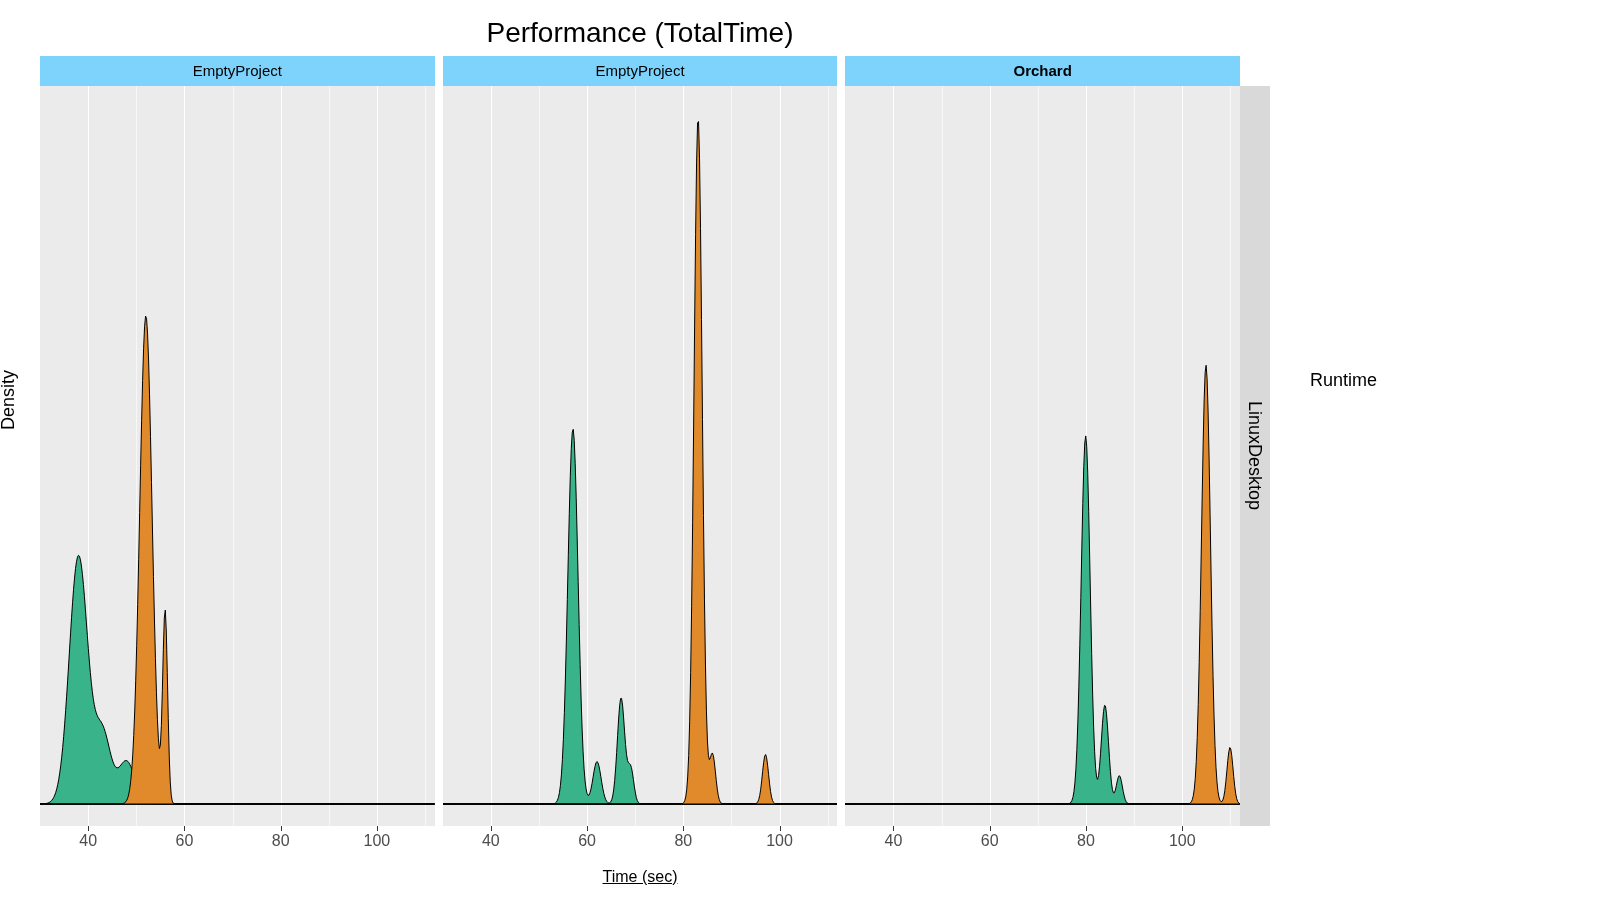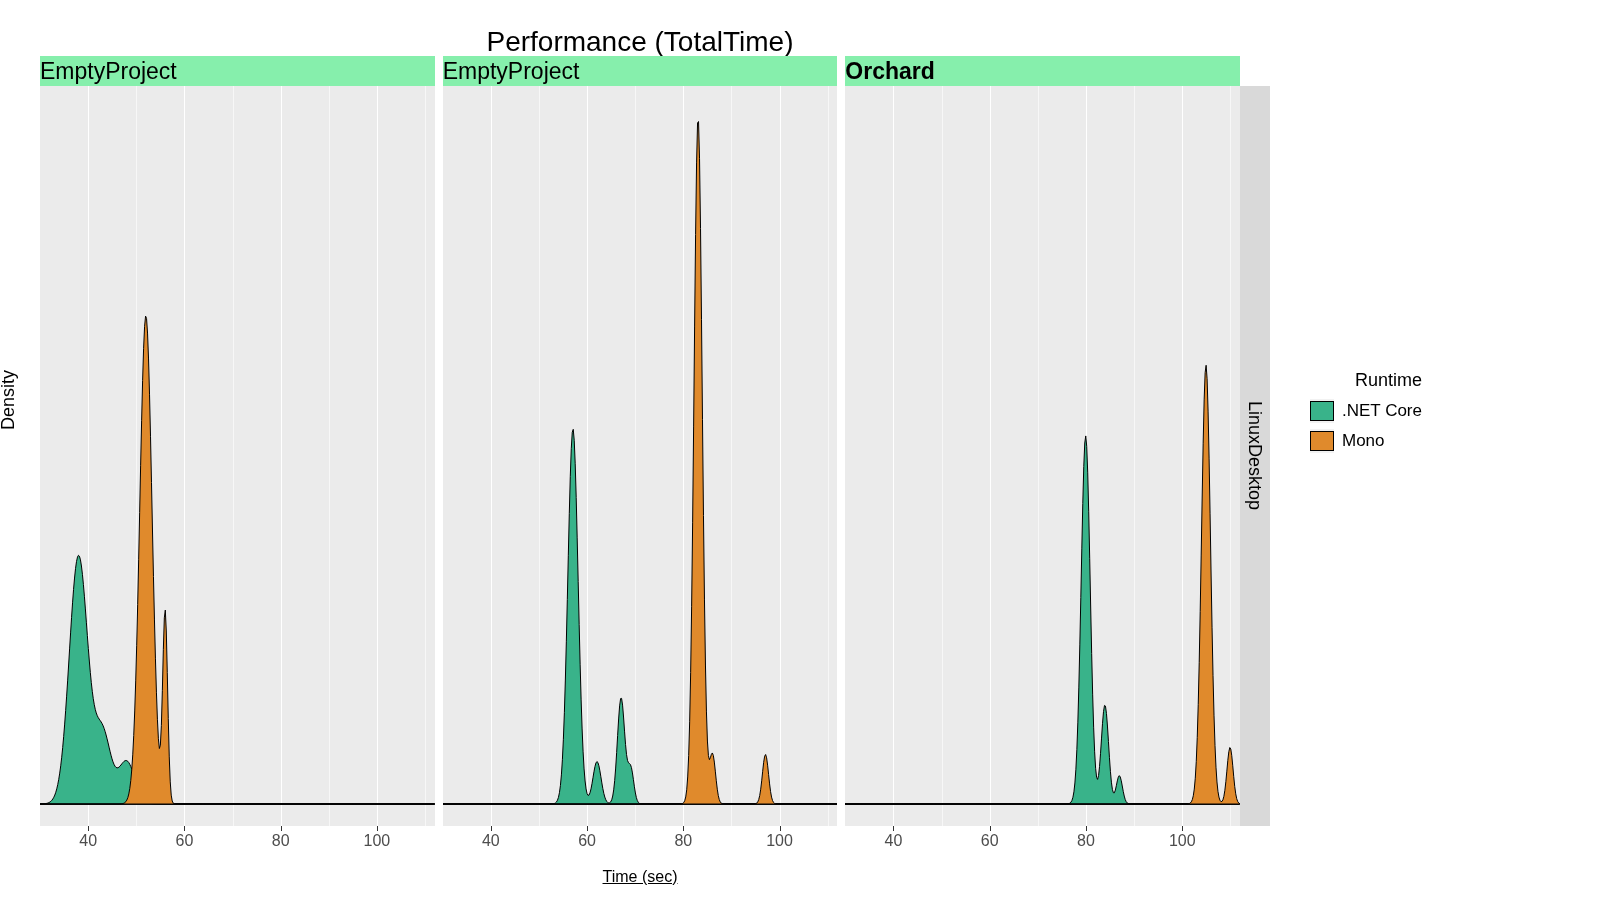--- a/index.html
+++ b/index.html
@@ -6,21 +6,21 @@
     margin: 0;
     padding: 0;
     width: 1600px;
     height: 900px;
     background: #ffffff;
     font-family: Arial, Helvetica, sans-serif;
     color: #000000;
   }
   .title {
     position: absolute;
-    top: 26px;
+    top: 17px;
     left: 0;
     width: 1280px;
     text-align: center;
     font-size: 28px;
     color: #000;
   }
   .ylabel {
     position: absolute;
     left: -2px;
     top: 430px;
@@ -34,23 +34,23 @@
     width: 1280px;
     text-align: center;
     bottom: 14px;
     font-size: 16px;
     text-decoration: underline;
   }
   .facet-strip {
     position: absolute;
     height: 30px;
     top: 56px;
-    background: #86efac;
-    text-align: left;
-    font-size: 23px;
+    background: #7dd3fc;
+    text-align: center;
+    font-size: 15px;
     line-height: 30px;
   }
   .facet-strip-right {
     position: absolute;
     width: 30px;
     background: #d9d9d9;
     text-align: center;
     font-size: 18px;
     writing-mode: vertical-rl;
   }
@@ -196,27 +196,13 @@
     <div class="tick-x" style="left: 989.724px;">60</div>
     <div class="tick-mark" style="left: 1085.98px;"></div>
     <div class="tick-x" style="left: 1085.98px;">80</div>
     <div class="tick-mark" style="left: 1182.24px;"></div>
     <div class="tick-x" style="left: 1182.24px;">100</div>
     <div class="facet-strip-right" style="left: 1240px; top: 86px; height: 740px; line-height: 30px;">LinuxDesktop</div>
   </div>
 
 <div class="legend">
   <div class="legend-title">Runtime</div>
-  <div id="legend-items">
-      <div class="legend-item">
-        <span class="legend-swatch">
-          <span style="background: rgb(57, 179, 138); border: 1px solid rgb(0, 0, 0);"></span>
-        </span>
-        <span>.NET Core</span>
-      </div>
-      <div class="legend-item">
-        <span class="legend-swatch">
-          <span style="background: rgb(224, 138, 44); border: 1px solid rgb(0, 0, 0);"></span>
-        </span>
-        <span>Mono</span>
-      </div>
-    </div>
 </div>
 
 </body></html>

